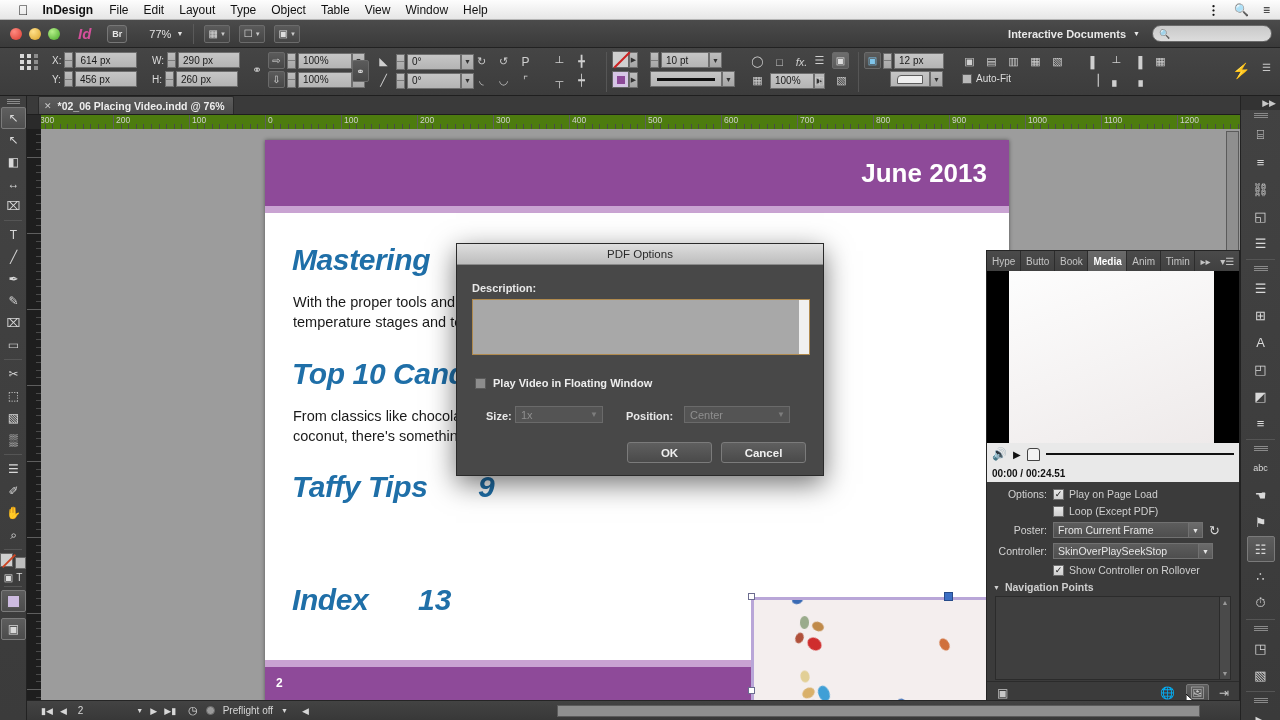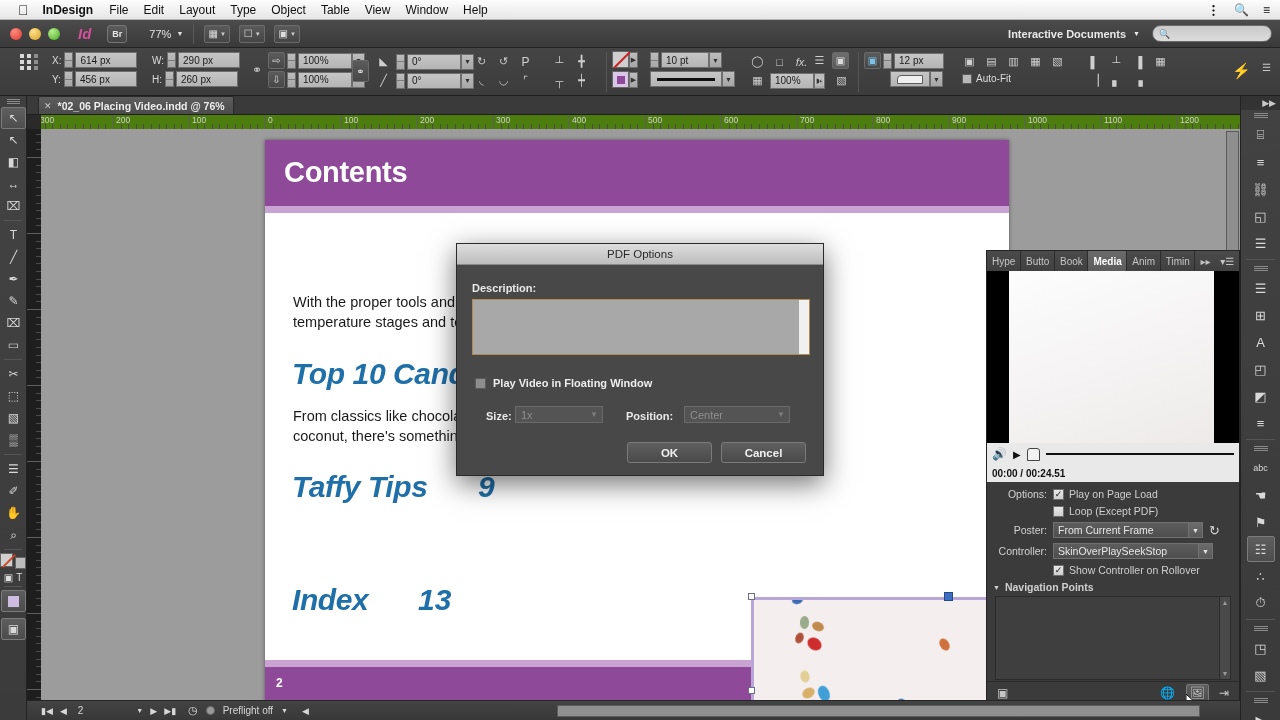--- a/index.html
+++ b/index.html
@@ -828,24 +828,25 @@
     <div class="tool" style="margin-top:6px;background:linear-gradient(#5d5d5d,#4c4c4c);border:1px solid #7a7a7a;border-radius:2px;">
       <span>▣</span>
     </div>
   </div>
 
   <div class="canvas">
 
     <div class="page">
 
       <div class="pg-header">
-        <div class="ttl">Contents</div>
+        <div class="date">June 2013</div>
       </div>
       <div class="pg-headstripe"></div>
 
+      <div class="sec" style="top:103px;">Mastering</div>
       <div class="body" style="top:152px; width:420px;">With the proper tools and a little practice, anyone can master the temperature stages and techniques</div>
 
       <div class="sec" style="top:217px;">Top 10 Candies</div>
       <div class="body" style="top:266px; width:420px;">From classics like chocolate and caramel to exotic mango and coconut, there's something here for everyone</div>
 
       <div class="sec" style="top:330px;">Taffy Tips</div>
       <div class="num" style="left:213px; top:330px;">9</div>
 
       <div class="sec" style="top:443px;">Index</div>
       <div class="num" style="left:153px; top:443px;">13</div>

